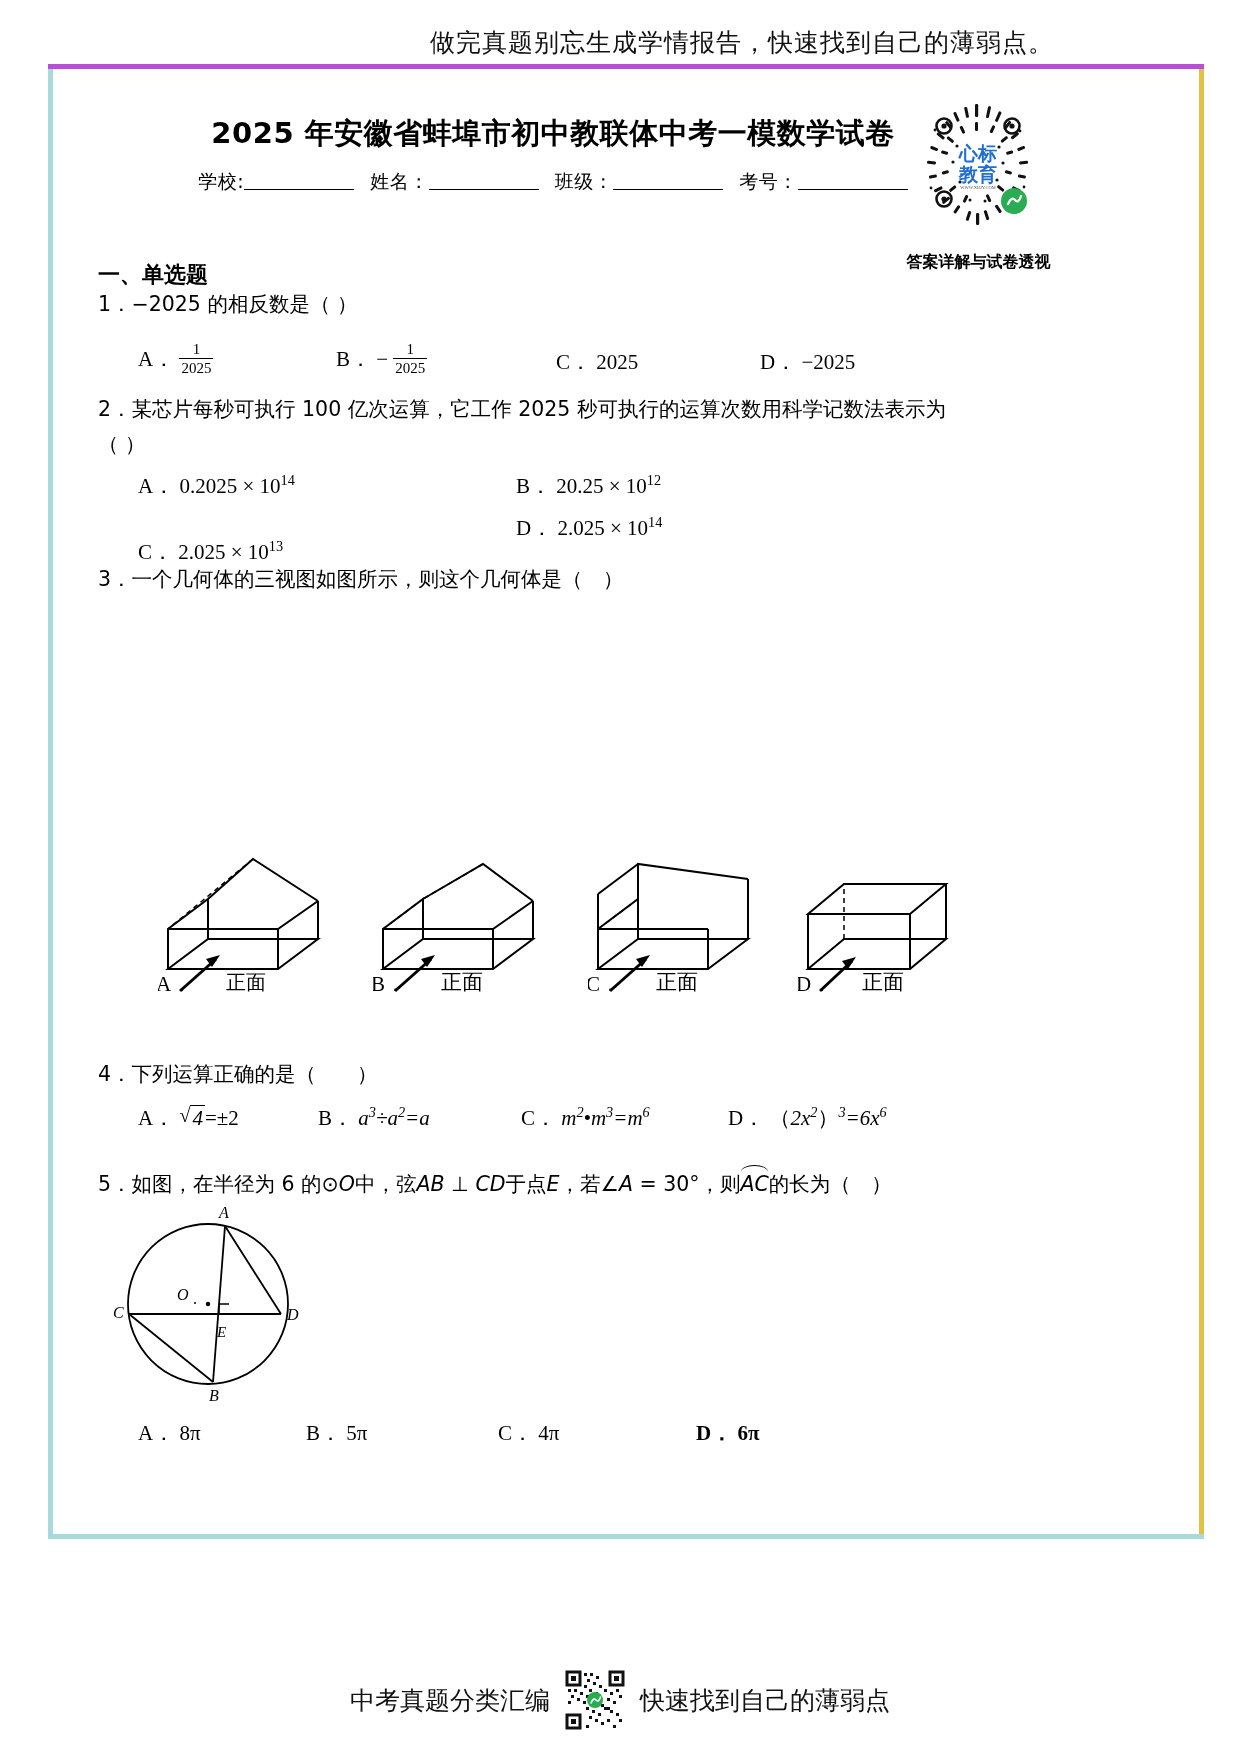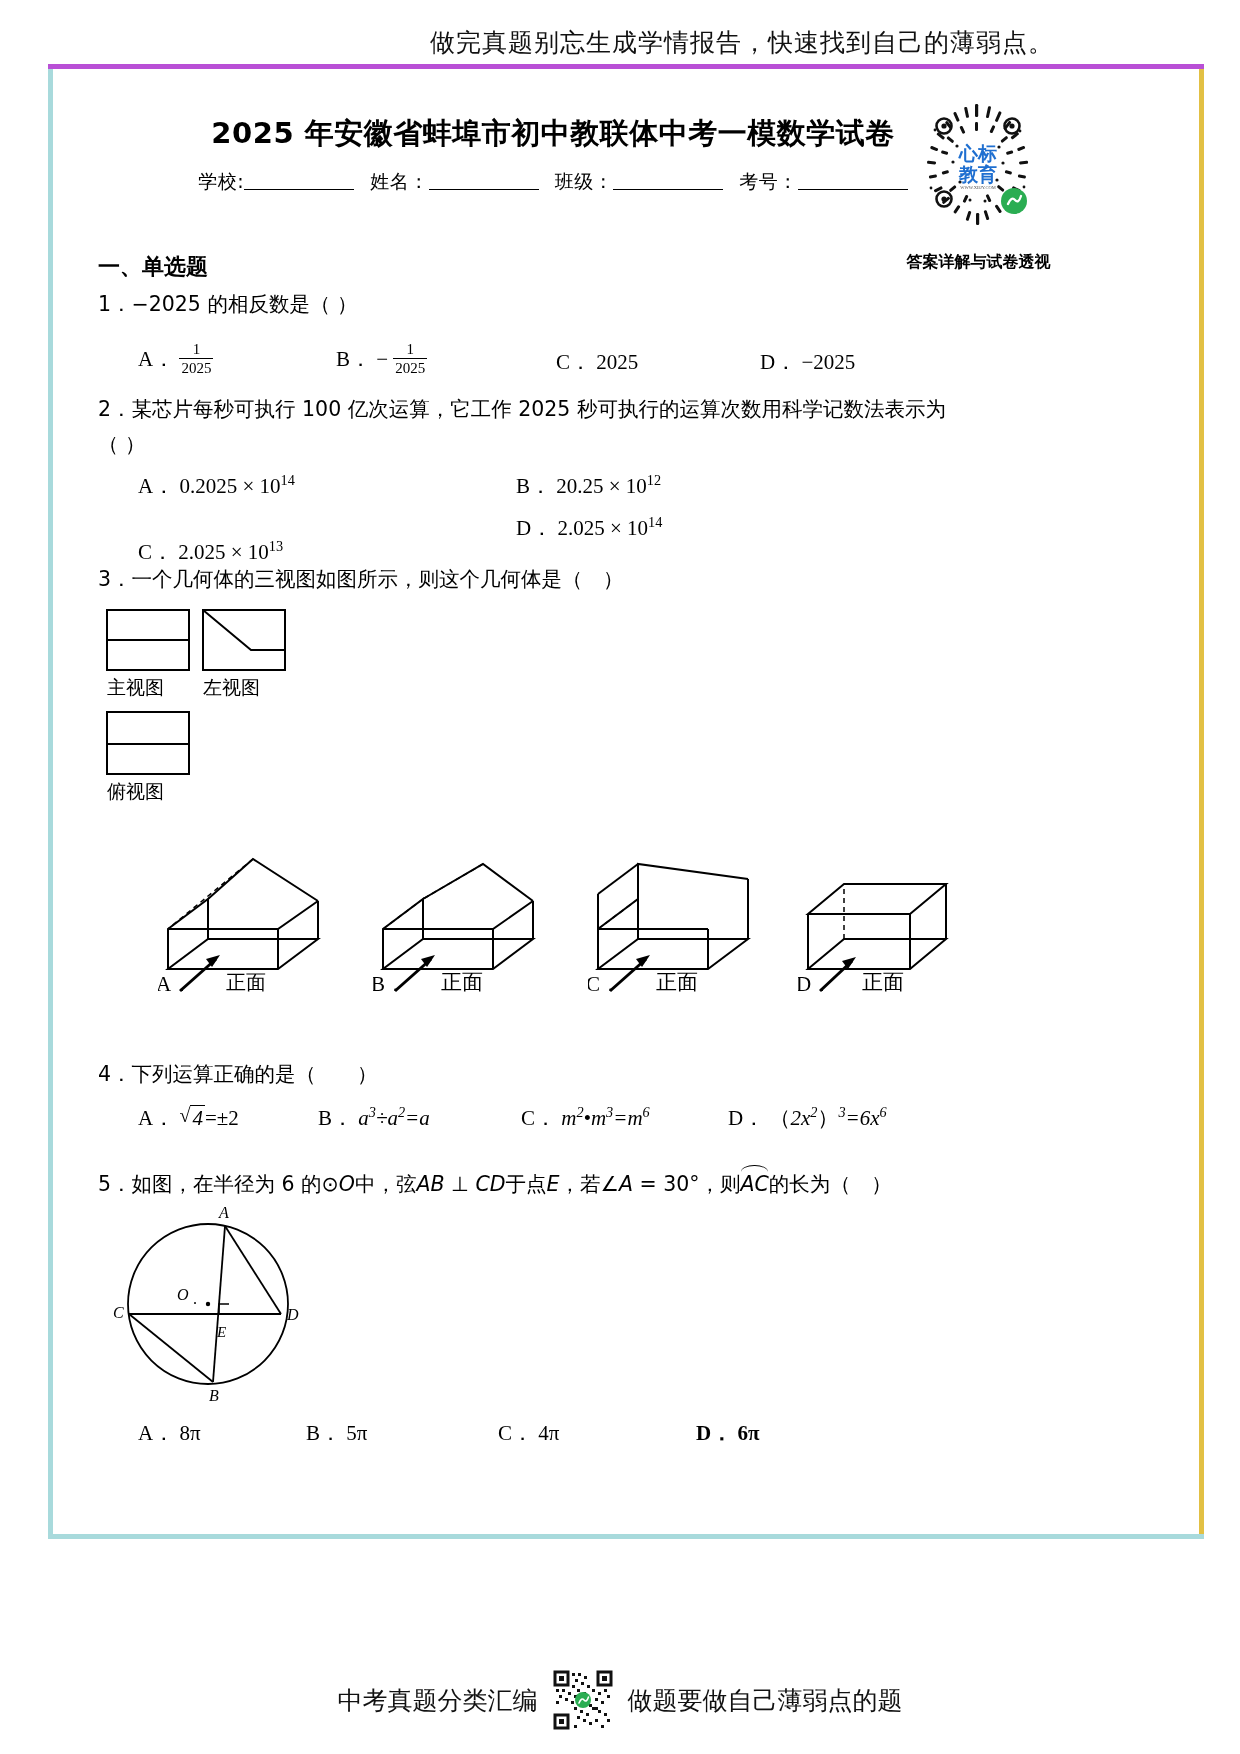--- a/index.html
+++ b/index.html
@@ -96,21 +96,21 @@
     position:absolute; left:828px; top:178px; width:195px;
     text-align:center;
     font-family:"DejaVu Sans", sans-serif;
     font-size:16px; font-weight:bold; color:#000;
   }
 
   
   .section-head {
     position:absolute; left:45px;
     font-family:Liberation Serif, serif;
-    font-weight:bold; font-size:22px;
+    font-weight:bold; font-size:22px;margin-top:8px;
   }
   .qtext {
     position:absolute;
     font-family:"DejaVu Sans", sans-serif;
     font-size:20.5px;
     line-height:30px;
     white-space:nowrap;
   }
   .opts {
     position:absolute;
@@ -310,37 +310,20 @@
     <div class="opt" style="left:378px; top:42px;">
       <span class="lab">D．</span>
       <span>2.025 × 10</span><sup>14</sup>
     </div>
   </div>
 
   <div class="qtext" style="left:45px; top:490px;">
     <span>3．</span><span>一个几何体的三视图如图所示，则这个几何体是（　）</span>
   </div>
 
-  <div style="position:absolute; left:48px; top:530px;">
-    <svg width="240" height="200" viewBox="0 0 240 200">
-
-      <rect x="6" y="6" width="82" height="60" fill="none" stroke="#000" stroke-width="2"></rect>
-      <line x1="6" y1="36" x2="88" y2="36" stroke="#000" stroke-width="2"></line>
-
-      <path d="M102 6 L184 6 L184 66 L102 66 Z" fill="none" stroke="#000" stroke-width="2"></path>
-      <path d="M102 6 L150 46 L184 46" fill="none" stroke="#000" stroke-width="2"></path>
-
-      <text x="6" y="90" font-family="DejaVu Sans, sans-serif" font-size="19" fill="#000">主视图</text>
-      <text x="102" y="90" font-family="DejaVu Sans, sans-serif" font-size="19" fill="#000">左视图</text>
-
-      <rect x="6" y="108" width="82" height="62" fill="none" stroke="#000" stroke-width="2"></rect>
-      <line x1="6" y1="140" x2="88" y2="140" stroke="#000" stroke-width="2"></line>
-      <text x="6" y="194" font-family="DejaVu Sans, sans-serif" font-size="19" fill="#000">俯视图</text>
-    </svg>
-  </div>
 
   <div style="position:absolute; left:105px; top:745px; width:1000px; height:180px;">
 
     <div style="position:absolute; left:0; top:0;">
       <svg width="185" height="180" viewBox="0 0 185 180">
 
         <path d="M10 150 L120 150 L160 120 L50 120 Z" fill="none" stroke="#000" stroke-width="2"></path>
         <path d="M10 150 L10 110 L50 80 L50 120" fill="none" stroke="#000" stroke-width="2"></path>
         <line x1="120" y1="150" x2="120" y2="110" stroke="#000" stroke-width="2"></line>
         <line x1="160" y1="120" x2="160" y2="82" stroke="#000" stroke-width="2"></line>
@@ -529,14 +512,14 @@
       <rect x="37" y="53" width="3" height="3"></rect>
         <rect x="43" y="50" width="3" height="3"></rect>
       <rect x="49" y="56" width="3" height="3"></rect>
         <rect x="55" y="50" width="3" height="3"></rect>
       <rect x="22" y="56" width="3" height="3"></rect>
         <rect x="43" y="38" width="3" height="3"></rect>
     </g>
     <circle cx="31" cy="31" r="8" fill="#2aad52"></circle>
     <path d="M27 34 q2.5 -6 5 -3 t4.5 -3" stroke="#fff" stroke-width="1.6" fill="none" stroke-linecap="round"></path>
   </svg>
-  <div class="footer-text">做题要做自己薄弱点的题</div>
+  <div class="footer-text">快速找到自己的薄弱点</div>
 </div>
 
 </body></html>

